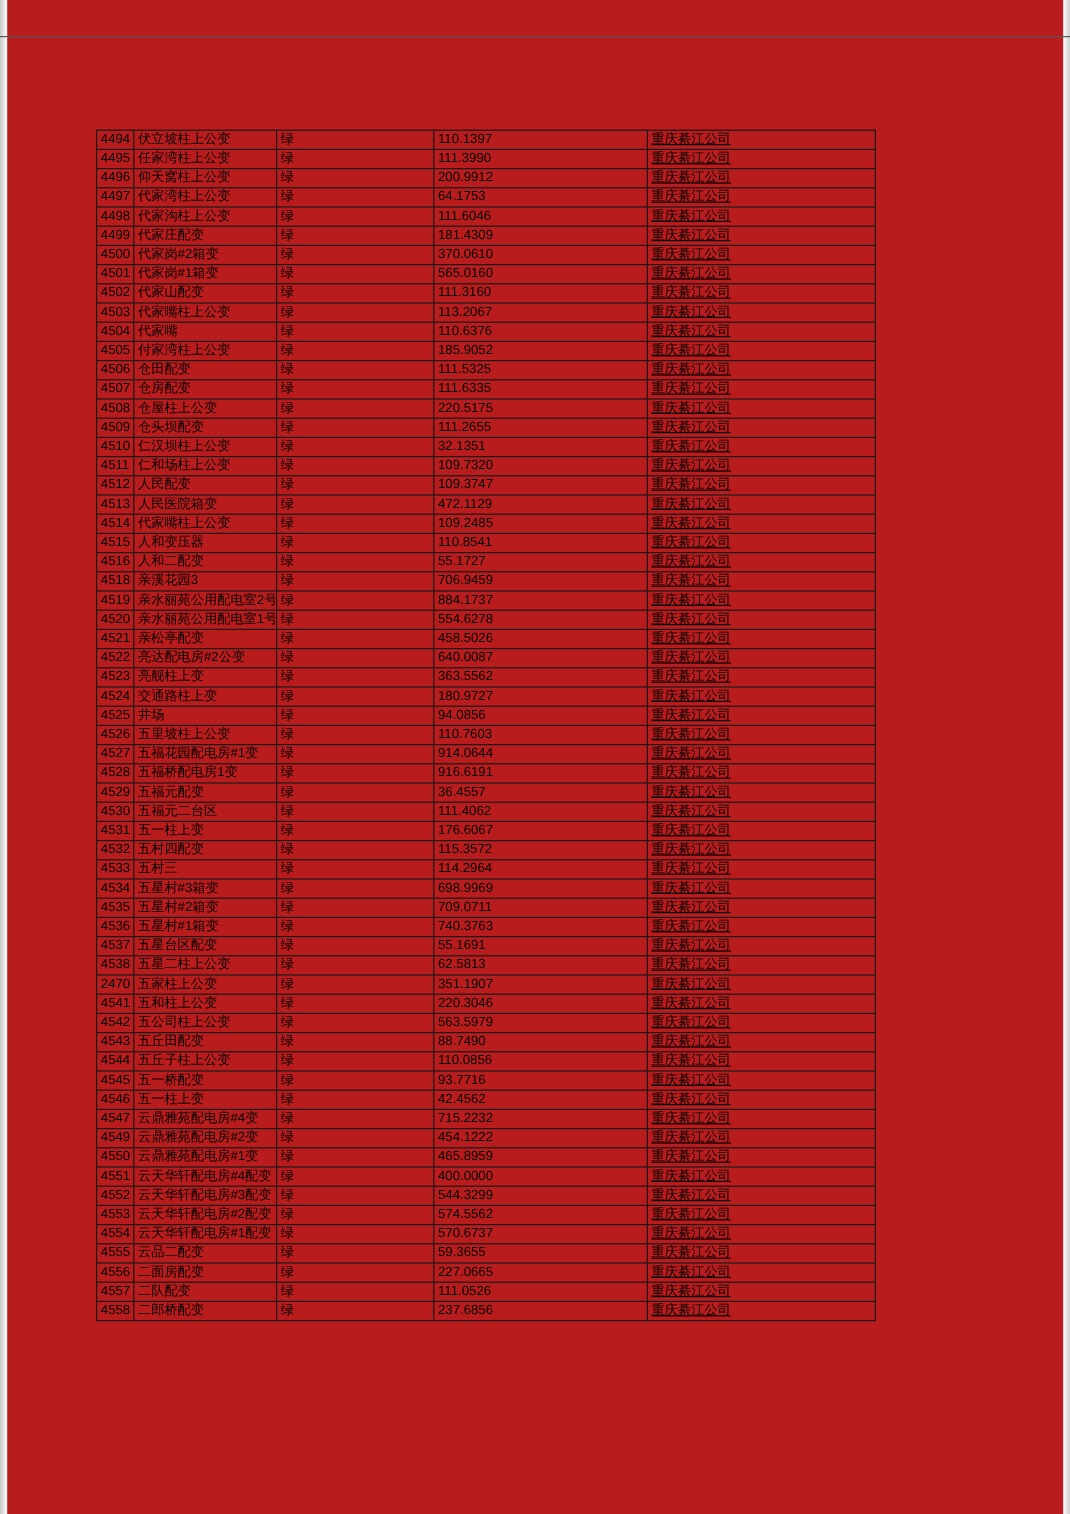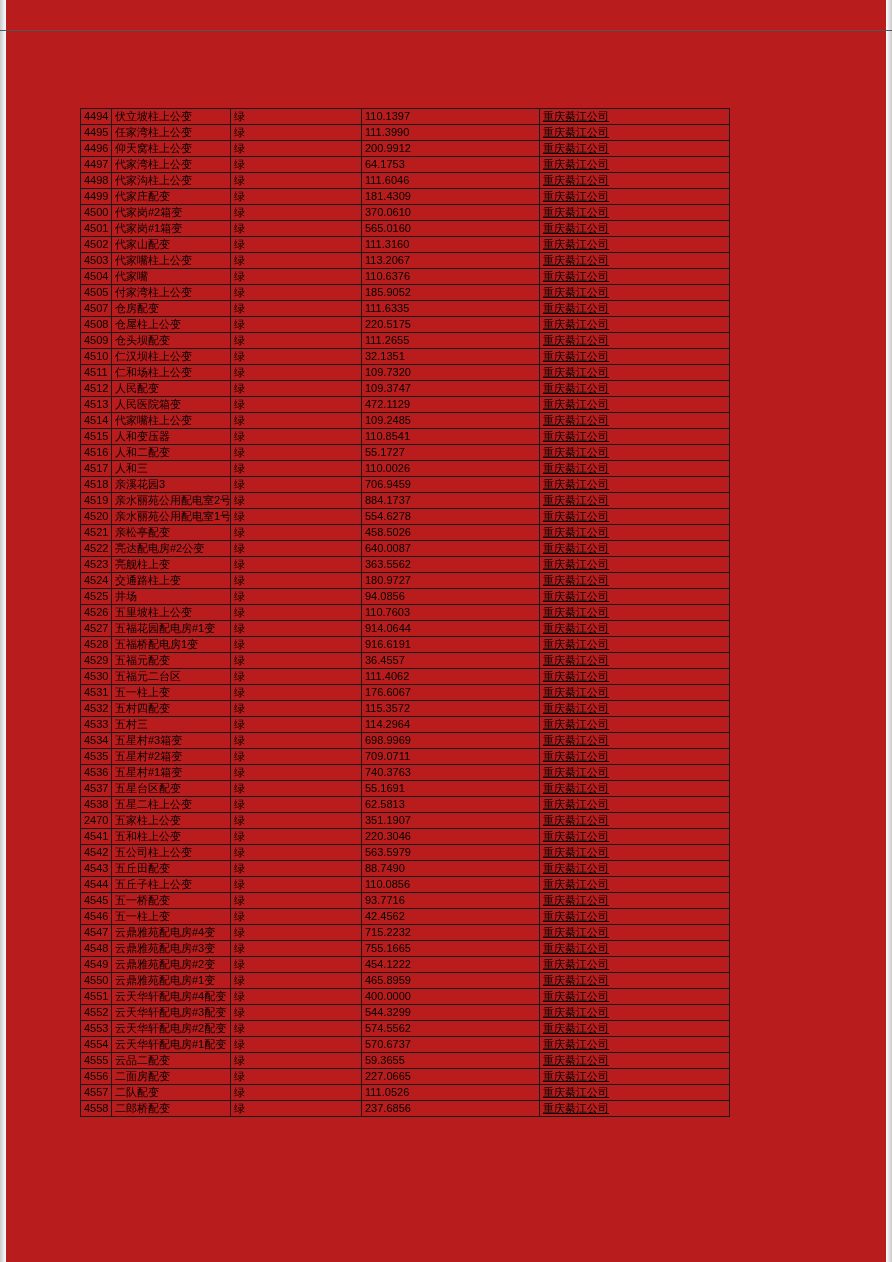--- a/index.html
+++ b/index.html
@@ -153,20 +153,27 @@
             <td class="col-company"><span>重庆綦江公司</span></td>
           </tr>
           <tr>
             <td class="col-id">4505</td>
             <td class="col-name">付家湾柱上公变</td>
             <td class="col-status">绿</td>
             <td class="col-value">185.9052</td>
             <td class="col-company"><span>重庆綦江公司</span></td>
           </tr>
           <tr>
+            <td class="col-id">4506</td>
+            <td class="col-name">仓田配变</td>
+            <td class="col-status">绿</td>
+            <td class="col-value">111.5325</td>
+            <td class="col-company"><span>重庆綦江公司</span></td>
+          </tr>
+          <tr>
             <td class="col-id">4507</td>
             <td class="col-name">仓房配变</td>
             <td class="col-status">绿</td>
             <td class="col-value">111.6335</td>
             <td class="col-company"><span>重庆綦江公司</span></td>
           </tr>
           <tr>
             <td class="col-id">4508</td>
             <td class="col-name">仓屋柱上公变</td>
             <td class="col-status">绿</td>
@@ -223,27 +230,20 @@
             <td class="col-company"><span>重庆綦江公司</span></td>
           </tr>
           <tr>
             <td class="col-id">4516</td>
             <td class="col-name">人和二配变</td>
             <td class="col-status">绿</td>
             <td class="col-value">55.1727</td>
             <td class="col-company"><span>重庆綦江公司</span></td>
           </tr>
           <tr>
-            <td class="col-id">4517</td>
-            <td class="col-name">人和三</td>
-            <td class="col-status">绿</td>
-            <td class="col-value">110.0026</td>
-            <td class="col-company"><span>重庆綦江公司</span></td>
-          </tr>
-          <tr>
             <td class="col-id">4518</td>
             <td class="col-name">亲溪花园3</td>
             <td class="col-status">绿</td>
             <td class="col-value">706.9459</td>
             <td class="col-company"><span>重庆綦江公司</span></td>
           </tr>
           <tr>
             <td class="col-id">4519</td>
             <td class="col-name">亲水丽苑公用配电室2号配</td>
             <td class="col-status">绿</td>
@@ -430,27 +430,20 @@
             <td class="col-name">五一柱上变</td>
             <td class="col-status">绿</td>
             <td class="col-value">42.4562</td>
             <td class="col-company"><span>重庆綦江公司</span></td>
           </tr>
           <tr>
             <td class="col-id">4547</td>
             <td class="col-name">云鼎雅苑配电房#4变</td>
             <td class="col-status">绿</td>
             <td class="col-value">715.2232</td>
-            <td class="col-company"><span>重庆綦江公司</span></td>
-          </tr>
-          <tr>
-            <td class="col-id">4548</td>
-            <td class="col-name">云鼎雅苑配电房#3变</td>
-            <td class="col-status">绿</td>
-            <td class="col-value">755.1665</td>
             <td class="col-company"><span>重庆綦江公司</span></td>
           </tr>
           <tr>
             <td class="col-id">4549</td>
             <td class="col-name">云鼎雅苑配电房#2变</td>
             <td class="col-status">绿</td>
             <td class="col-value">454.1222</td>
             <td class="col-company"><span>重庆綦江公司</span></td>
           </tr>
           <tr>

